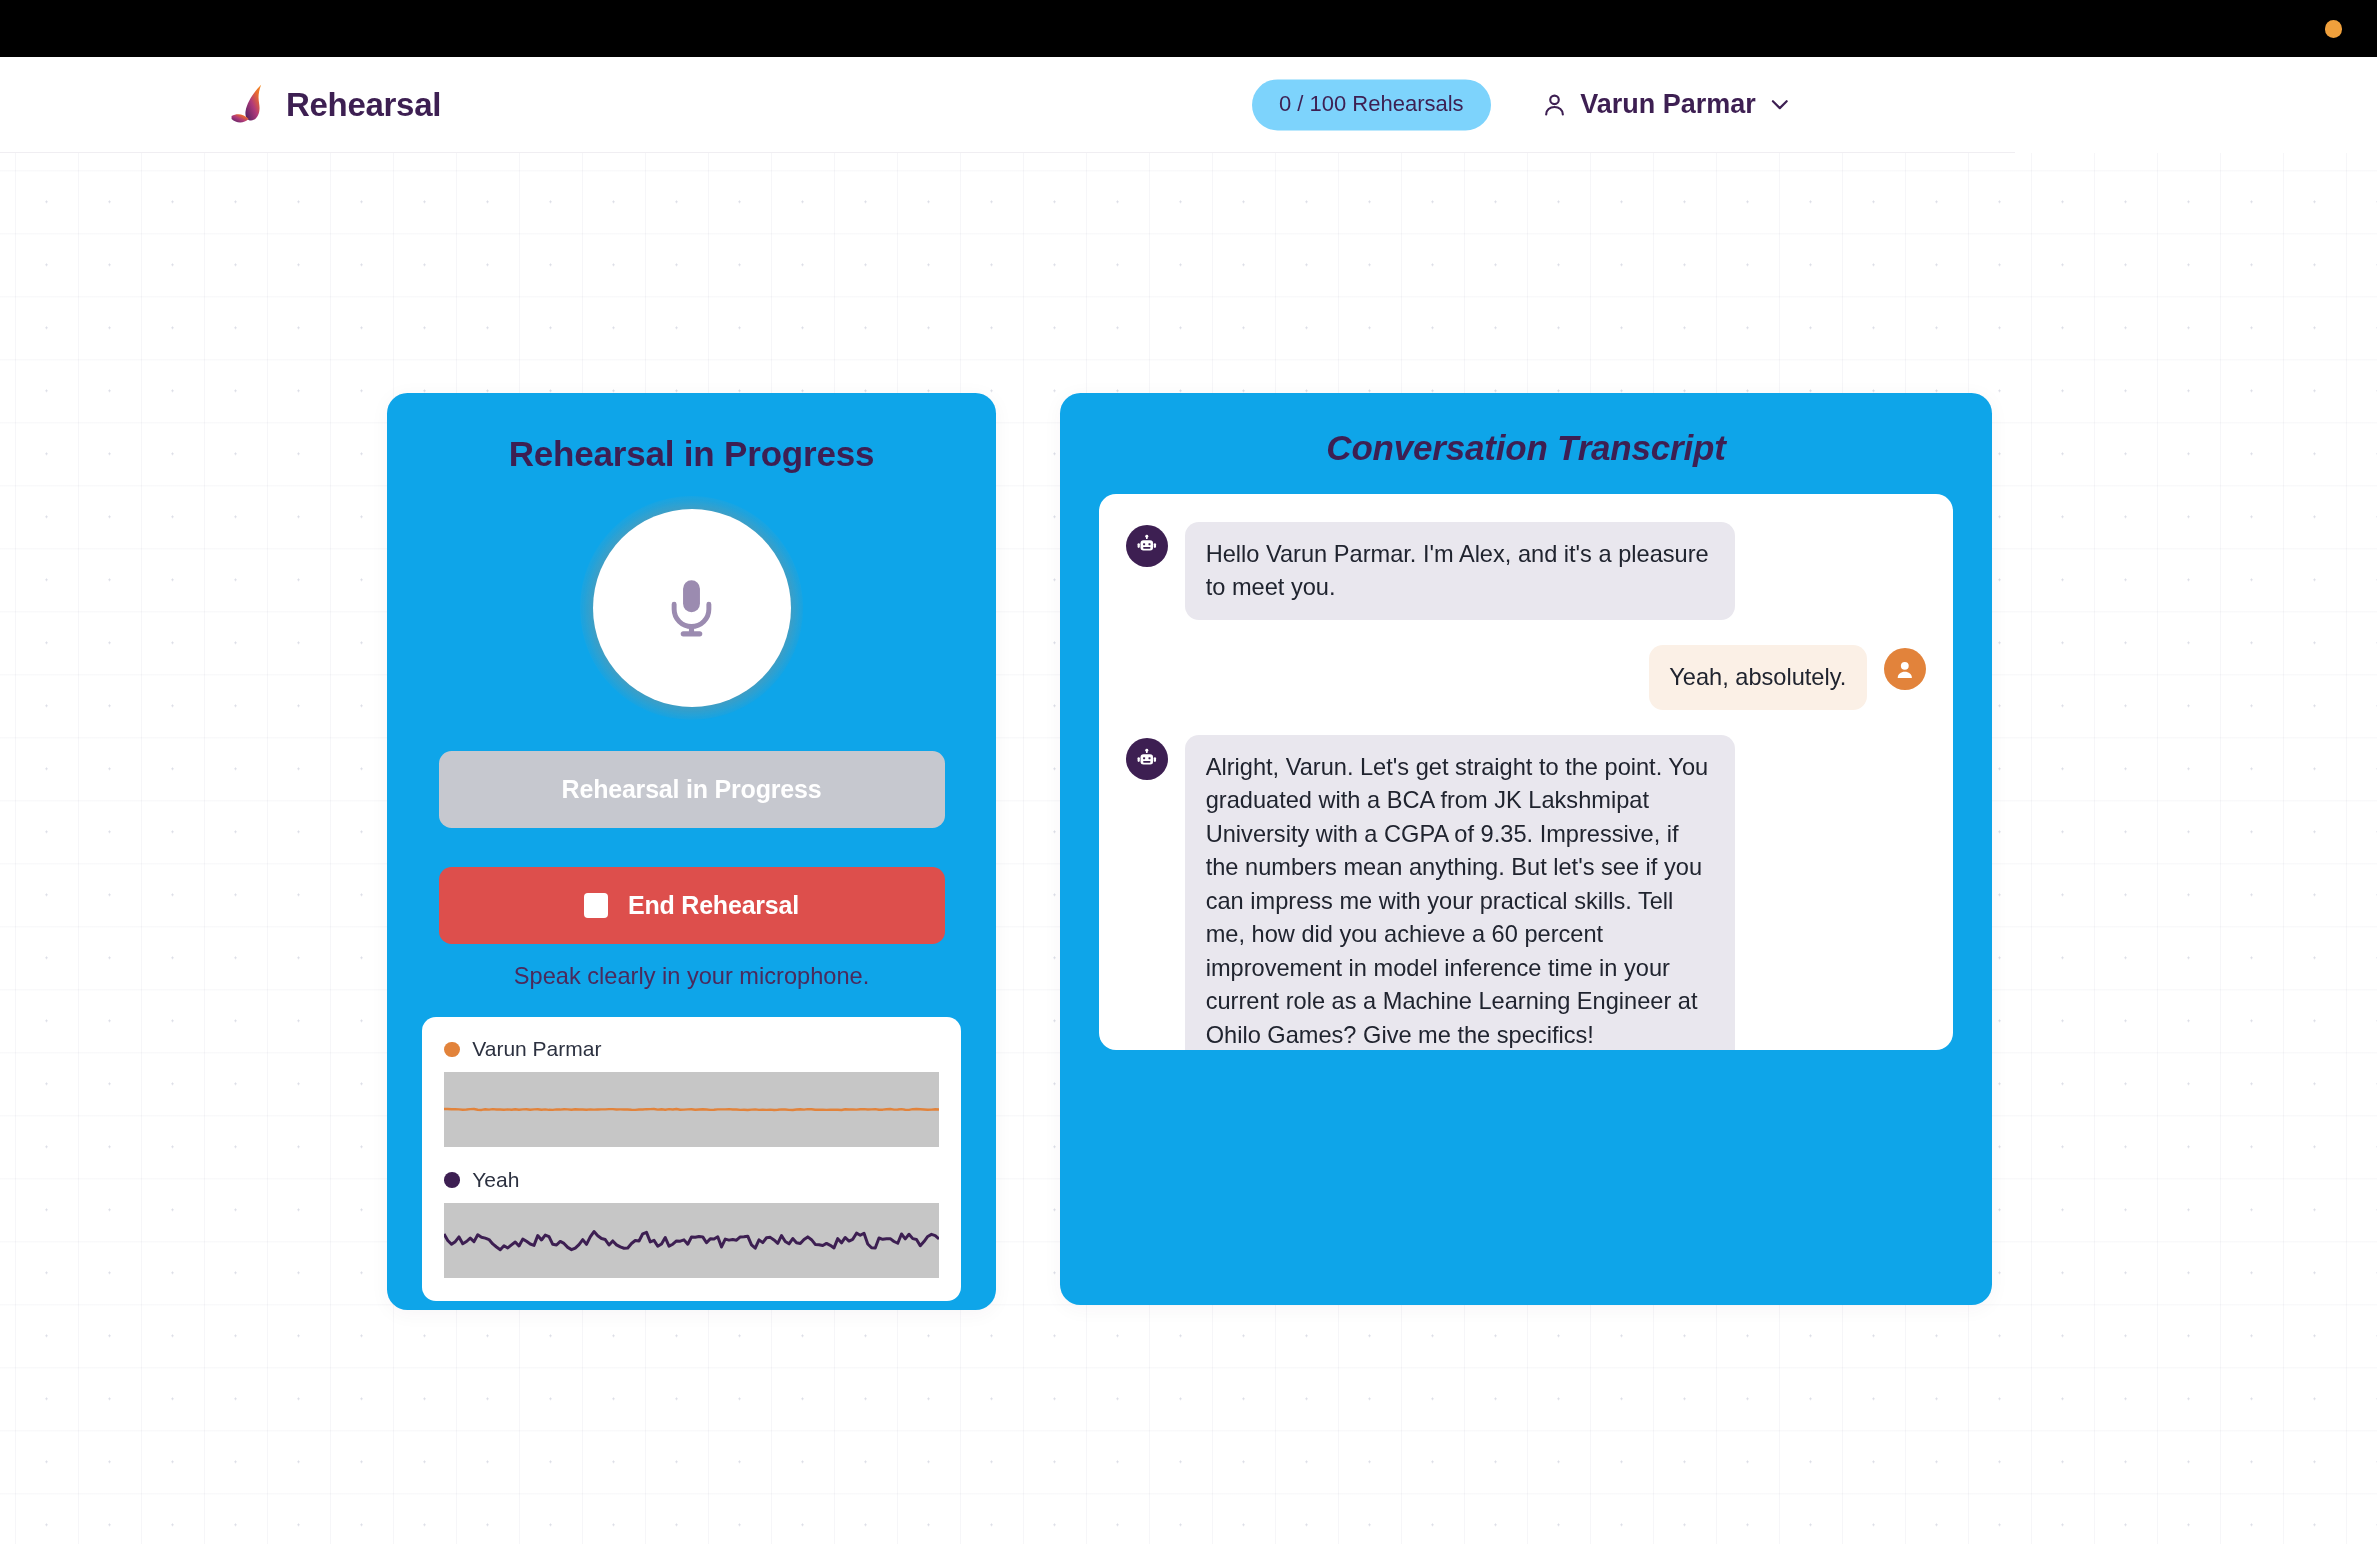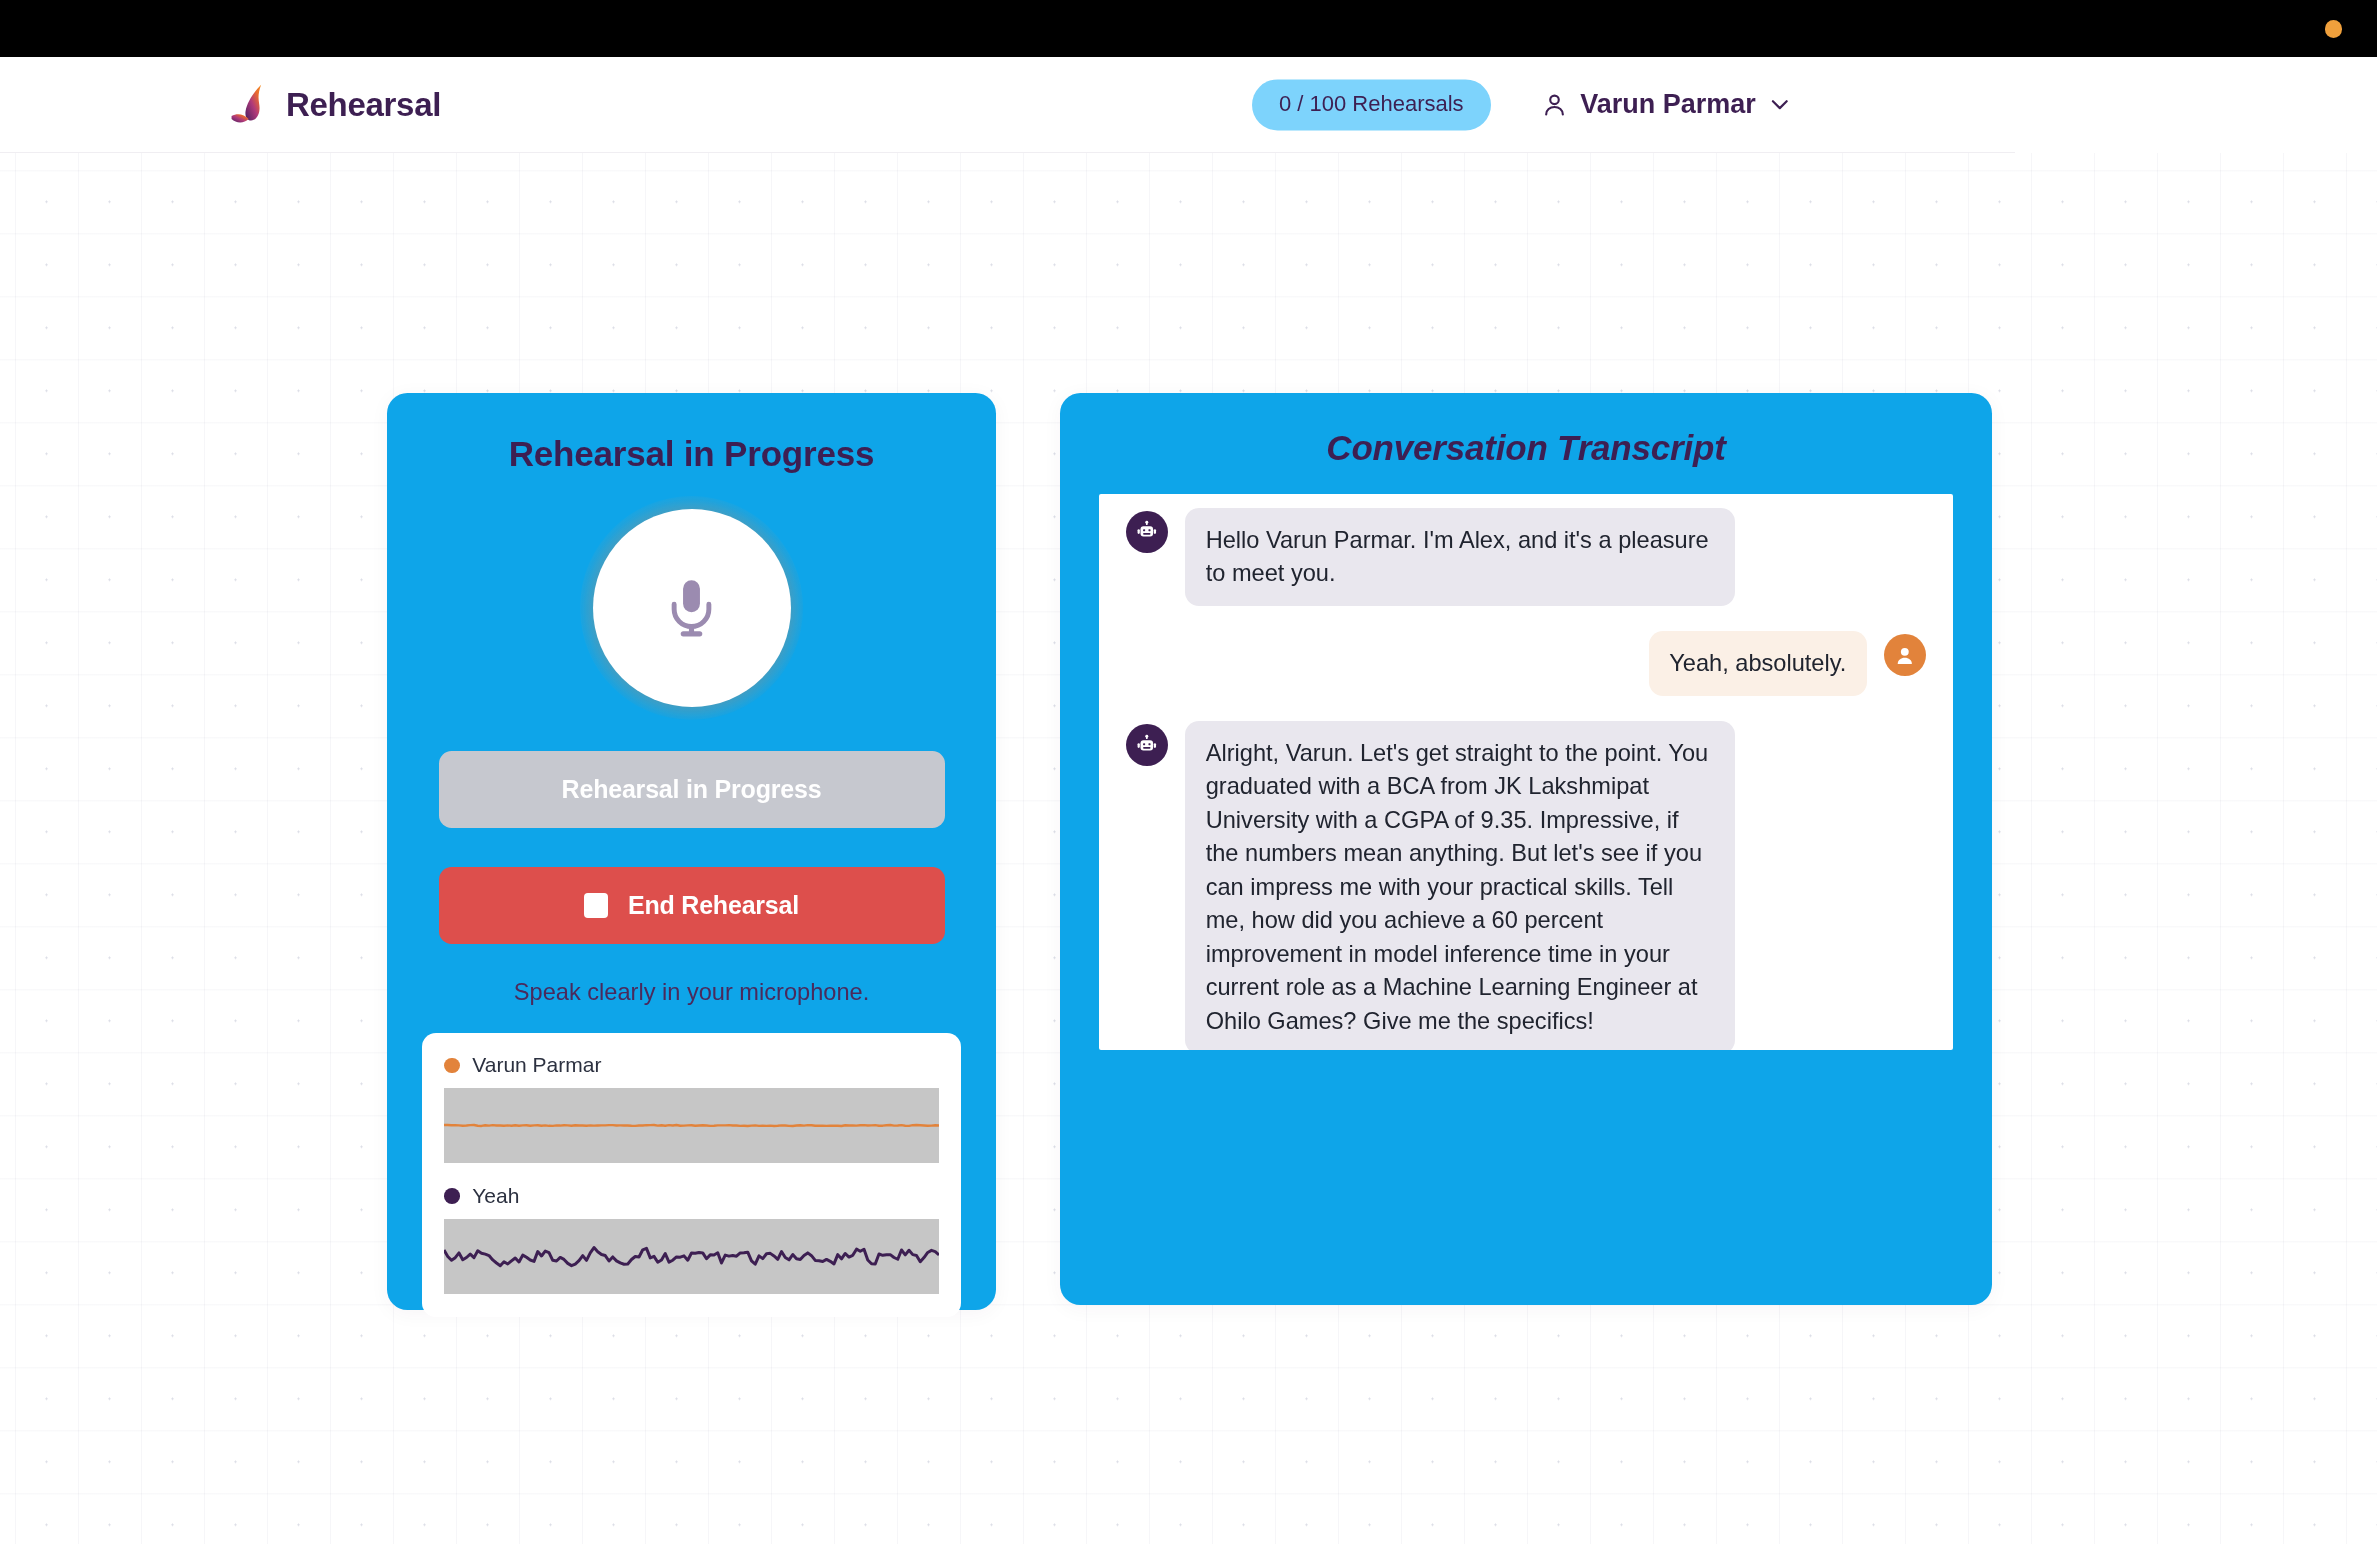--- a/index.html
+++ b/index.html
@@ -178,21 +178,21 @@
     gap: 20.4px;
   }
   .stop-square {
     width: 23.6px;
     height: 25px;
     background: #ffffff;
     border-radius: 3.9px;
   }
 
   .mic-hint {
-    margin-top: 35px;
+    margin-top: 19px;
     text-align: center;
     font-size: 23.6px;
     color: #4a2a5c;
   }
 
   
   .wave-box {
     margin: 27px auto 0;
     width: 539px;
     background: #ffffff;
@@ -218,22 +218,22 @@
   
   .right-title { margin-top: 35px; font-style: italic; }
 
   .transcript-panel {
     position: absolute;
     left: 39px;
     top: 101px;
     width: 854px;
     height: 556px;
     background: #ffffff;
-    border-radius: 2px;
-    padding: 14px 27px;
+    border-radius: 17px;
+    padding: 28px 27px;
     overflow: hidden;
   }
 
   .msg-row {
     display: flex;
     align-items: flex-start;
     gap: 17.3px;
     margin-bottom: 25px;
   }
   .msg-row.user { justify-content: flex-end; }

